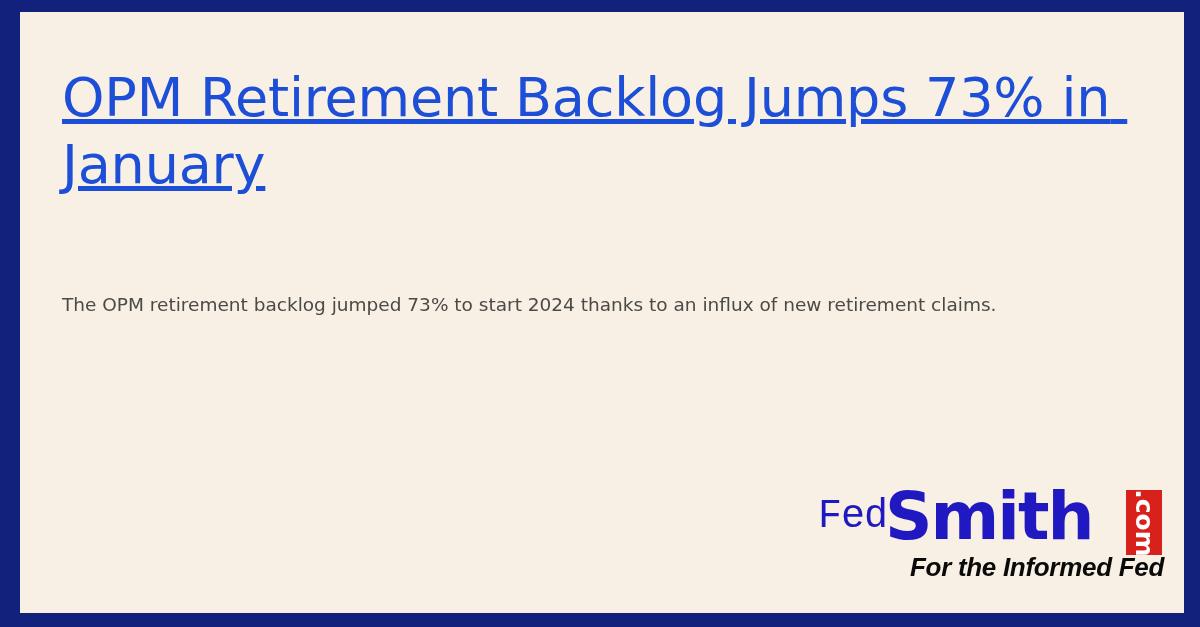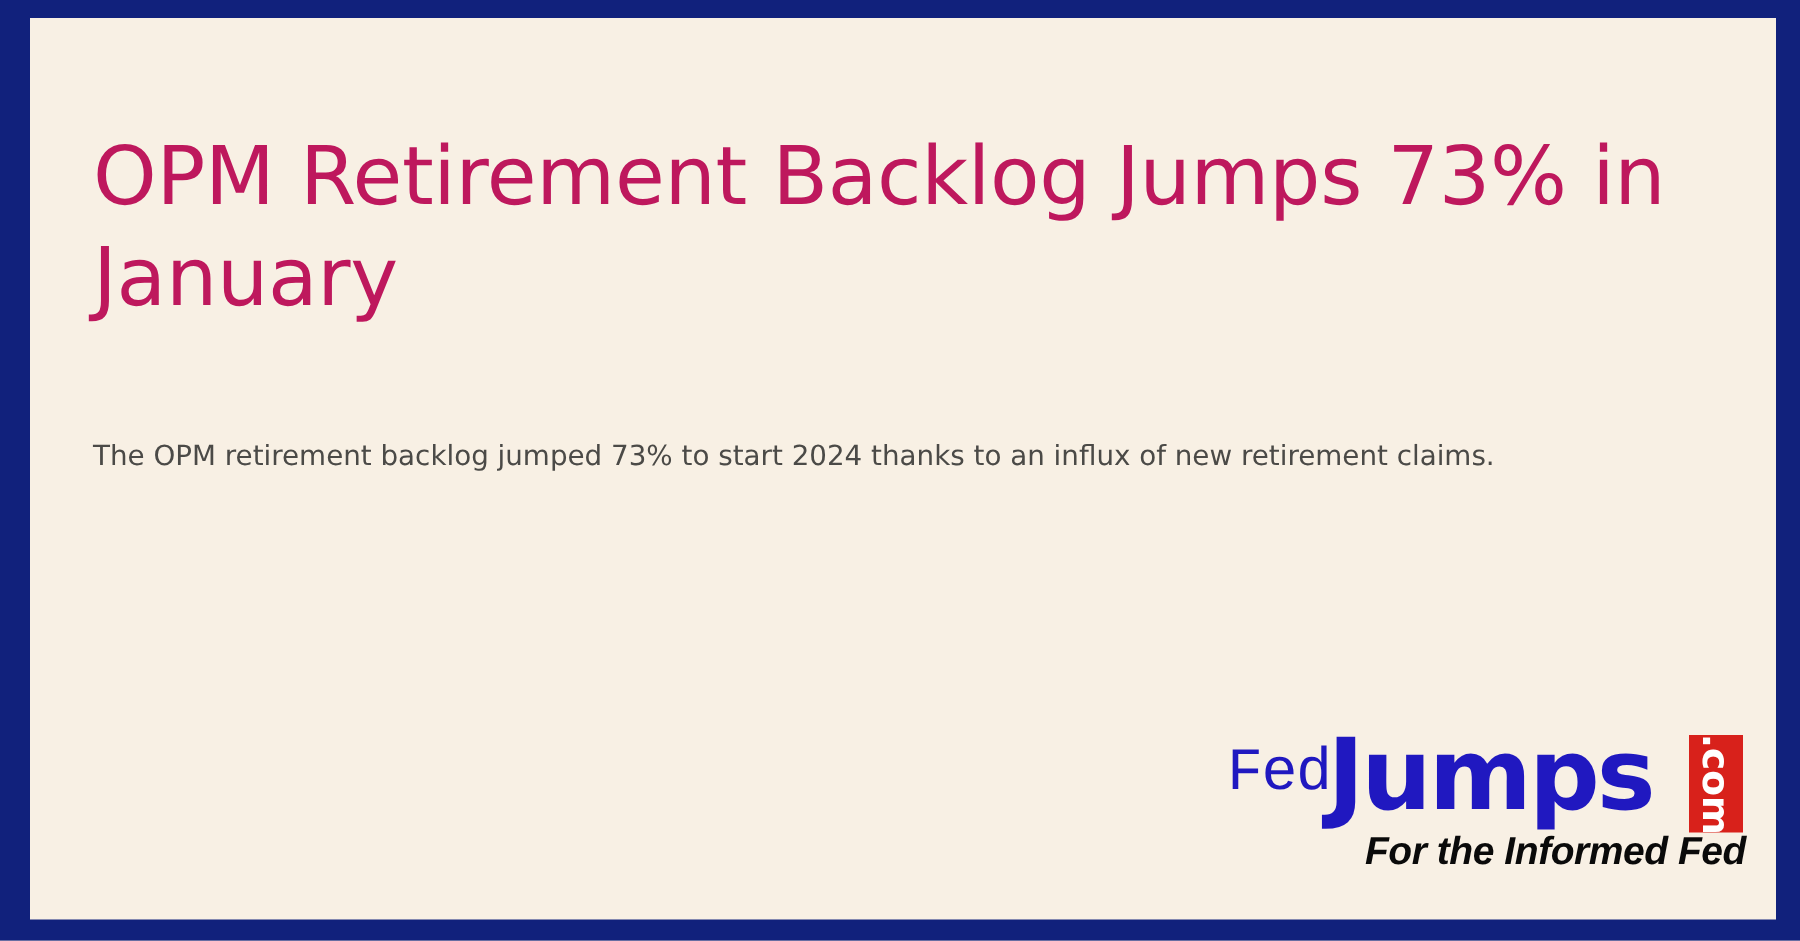--- a/index.html
+++ b/index.html
@@ -31,30 +31,31 @@
   .inner {
     position: relative;
     width: 100%;
     height: 100%;
   }
 
   
   .headline {
     position: absolute;
     left: 42px;
-    top: 72px;
+    top: 52px;
     width: 1090px;
     margin: 0;
     font-family: "DejaVu Sans", "Liberation Sans", sans-serif;
     font-size: 54px;
     line-height: 67px;
     font-weight: 400;
     letter-spacing: -0.2px;
-    color: #be185d;
+    color: #1d4ed8;
     white-space: pre-wrap;
+    text-decoration: underline;
   }
 
   
   .subtitle {
     position: absolute;
     left: 42px;
     top: 278px;
     width: 1000px;
     margin: 0;
     font-family: "DejaVu Sans", "Liberation Sans", sans-serif;
@@ -150,21 +151,21 @@
   <div class="inner">
 
     <h1 class="headline">OPM Retirement Backlog Jumps 73% in January</h1>
 
     <p class="subtitle">The OPM retirement backlog jumped 73% to start 2024 thanks to an influx of new retirement claims.</p>
 
     <div class="logo">
 
       <div class="logo-wordmark">
         <span class="logo-fed">Fed</span>
-        <span class="logo-smith">Jumps</span>
+        <span class="logo-smith">Smith</span>
       </div>
 
       <div class="logo-dotcom">
         <span>.com</span>
       </div>
 
       <div class="logo-tagline">For the Informed Fed</div>
 
     </div>
 

